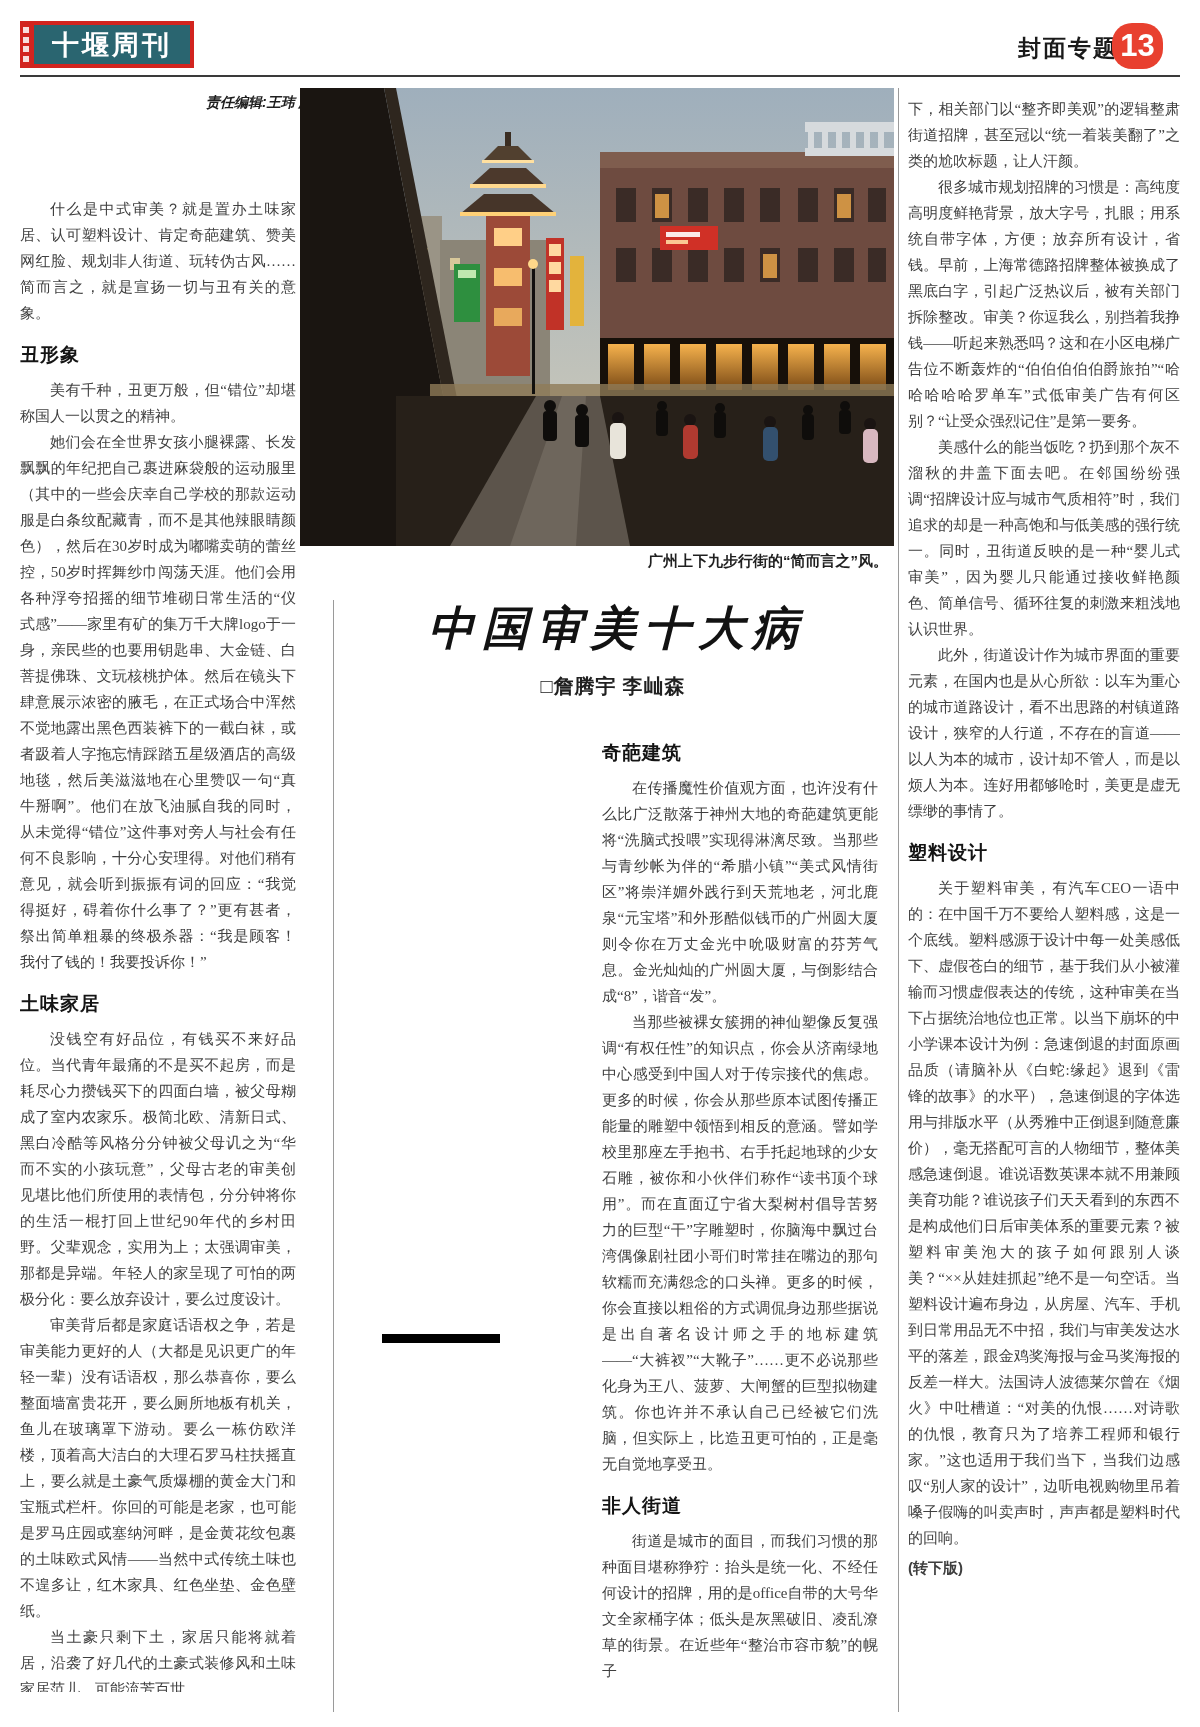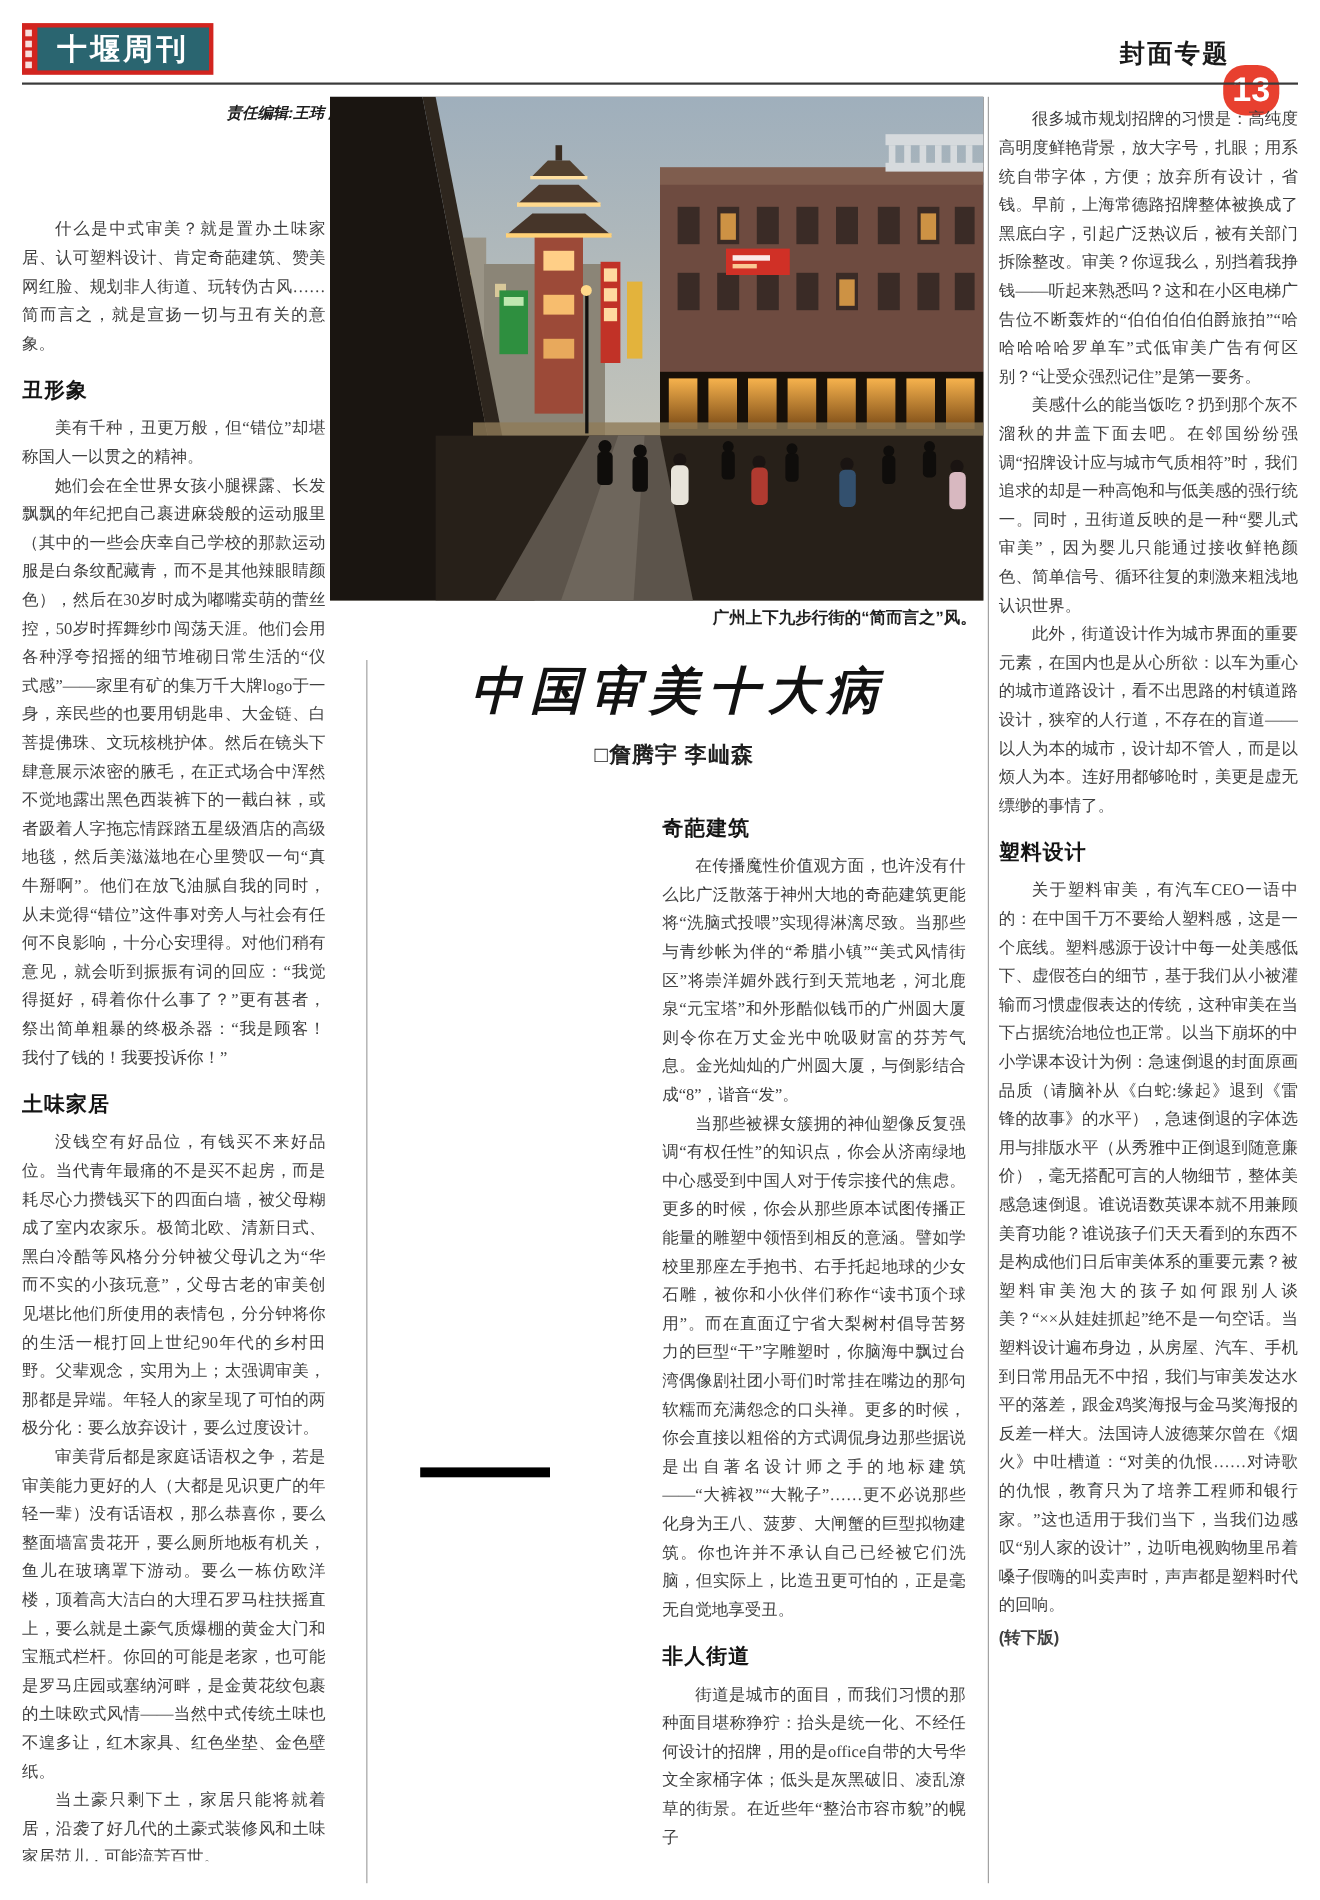--- a/index.html
+++ b/index.html
@@ -15,21 +15,21 @@
   .masthead-inner { position:absolute; left:14px; top:4px; right:4px; bottom:4px; background:#2a6570;
     display:flex; align-items:center; justify-content:center; }
   .masthead-inner span { color:#fff; font-weight:bold; font-size:27px; letter-spacing:3px;
     font-family:"Liberation Serif",serif; }
   .editor-line { position:absolute; left:206px; top:46px; font-family:Liberation Sans, sans-serif;
     font-style:italic; font-weight:bold; font-size:14px; color:#1d1d1d;margin-top:48px; }
   .section-label { position:absolute; left:1018px; top:33px; font-family:"Liberation Sans",sans-serif;
     font-weight:bold; font-size:23px; color:#1a1a1a; letter-spacing:2px; }
   .page-badge { position:absolute; left:1112px; top:23px; width:51px; height:46px; background:#e8402f;
     border-radius:20px; color:#fff; font-family:"Liberation Sans",sans-serif; font-weight:bold;
-    font-size:31px; display:flex; align-items:center; justify-content:center;margin-top:36px; }
+    font-size:31px; display:flex; align-items:center; justify-content:center; }
   .header-rule { position:absolute; left:20px; top:75px; width:1160px; height:2px; background:#3a3a3a; }
   
   .col { position:absolute; overflow:hidden; }
   .col p { margin:0; font-size:15px; line-height:26px; text-align:justify; color:#3f3f3f; text-indent:2em; }
   .col p.no-indent { text-indent:0; }
   .sec-h { font-family:"Liberation Sans",sans-serif; font-weight:bold; font-size:19px; color:#141414;
     margin:16px 0 9px; letter-spacing:1px; }
   .col-left  { left:20px;  top:196px; width:276px; height:1496px; }
   .col-mid   { left:602px; top:726px; width:276px; height:970px; }
   .col-right { left:908px; top:96px;  width:272px; height:1618px; }
@@ -232,20 +232,21 @@
 
   <div class="col col-mid">
     <div class="sec-h" style="margin-top:14px">奇葩建筑</div>
     <p>在传播魔性价值观方面，也许没有什么比广泛散落于神州大地的奇葩建筑更能将“洗脑式投喂”实现得淋漓尽致。当那些与青纱帐为伴的“希腊小镇”“美式风情街区”将崇洋媚外践行到天荒地老，河北鹿泉“元宝塔”和外形酷似钱币的广州圆大厦则令你在万丈金光中吮吸财富的芬芳气息。金光灿灿的广州圆大厦，与倒影结合成“8”，谐音“发”。</p>
     <p>当那些被裸女簇拥的神仙塑像反复强调“有权任性”的知识点，你会从济南绿地中心感受到中国人对于传宗接代的焦虑。更多的时候，你会从那些原本试图传播正能量的雕塑中领悟到相反的意涵。譬如学校里那座左手抱书、右手托起地球的少女石雕，被你和小伙伴们称作“读书顶个球用”。而在直面辽宁省大梨树村倡导苦努力的巨型“干”字雕塑时，你脑海中飘过台湾偶像剧社团小哥们时常挂在嘴边的那句软糯而充满怨念的口头禅。更多的时候，你会直接以粗俗的方式调侃身边那些据说是出自著名设计师之手的地标建筑——“大裤衩”“大靴子”……更不必说那些化身为王八、菠萝、大闸蟹的巨型拟物建筑。你也许并不承认自己已经被它们洗脑，但实际上，比造丑更可怕的，正是毫无自觉地享受丑。</p>
     <div class="sec-h">非人街道</div>
     <p>街道是城市的面目，而我们习惯的那种面目堪称狰狞：抬头是统一化、不经任何设计的招牌，用的是office自带的大号华文全家桶字体；低头是灰黑破旧、凌乱潦草的街景。在近些年“整治市容市貌”的幌子</p>
   </div>
 
   <div class="col col-right">
+    <p class="no-indent">下，相关部门以“整齐即美观”的逻辑整肃街道招牌，甚至冠以“统一着装美翻了”之类的尬吹标题，让人汗颜。</p>
     <p>很多城市规划招牌的习惯是：高纯度高明度鲜艳背景，放大字号，扎眼；用系统自带字体，方便；放弃所有设计，省钱。早前，上海常德路招牌整体被换成了黑底白字，引起广泛热议后，被有关部门拆除整改。审美？你逗我么，别挡着我挣钱——听起来熟悉吗？这和在小区电梯广告位不断轰炸的“伯伯伯伯伯爵旅拍”“哈哈哈哈哈罗单车”式低审美广告有何区别？“让受众强烈记住”是第一要务。</p>
     <p>美感什么的能当饭吃？扔到那个灰不溜秋的井盖下面去吧。在邻国纷纷强调“招牌设计应与城市气质相符”时，我们追求的却是一种高饱和与低美感的强行统一。同时，丑街道反映的是一种“婴儿式审美”，因为婴儿只能通过接收鲜艳颜色、简单信号、循环往复的刺激来粗浅地认识世界。</p>
     <p>此外，街道设计作为城市界面的重要元素，在国内也是从心所欲：以车为重心的城市道路设计，看不出思路的村镇道路设计，狭窄的人行道，不存在的盲道——以人为本的城市，设计却不管人，而是以烦人为本。连好用都够呛时，美更是虚无缥缈的事情了。</p>
     <div class="sec-h">塑料设计</div>
     <p>关于塑料审美，有汽车CEO一语中的：在中国千万不要给人塑料感，这是一个底线。塑料感源于设计中每一处美感低下、虚假苍白的细节，基于我们从小被灌输而习惯虚假表达的传统，这种审美在当下占据统治地位也正常。以当下崩坏的中小学课本设计为例：急速倒退的封面原画品质（请脑补从《白蛇:缘起》退到《雷锋的故事》的水平），急速倒退的字体选用与排版水平（从秀雅中正倒退到随意廉价），毫无搭配可言的人物细节，整体美感急速倒退。谁说语数英课本就不用兼顾美育功能？谁说孩子们天天看到的东西不是构成他们日后审美体系的重要元素？被塑料审美泡大的孩子如何跟别人谈美？“××从娃娃抓起”绝不是一句空话。当塑料设计遍布身边，从房屋、汽车、手机到日常用品无不中招，我们与审美发达水平的落差，跟金鸡奖海报与金马奖海报的反差一样大。法国诗人波德莱尔曾在《烟火》中吐槽道：“对美的仇恨……对诗歌的仇恨，教育只为了培养工程师和银行家。”这也适用于我们当下，当我们边感叹“别人家的设计”，边听电视购物里吊着嗓子假嗨的叫卖声时，声声都是塑料时代的回响。</p>
     <p class="turn-note">(转下版)</p>
   </div>
 
 </div>
 

